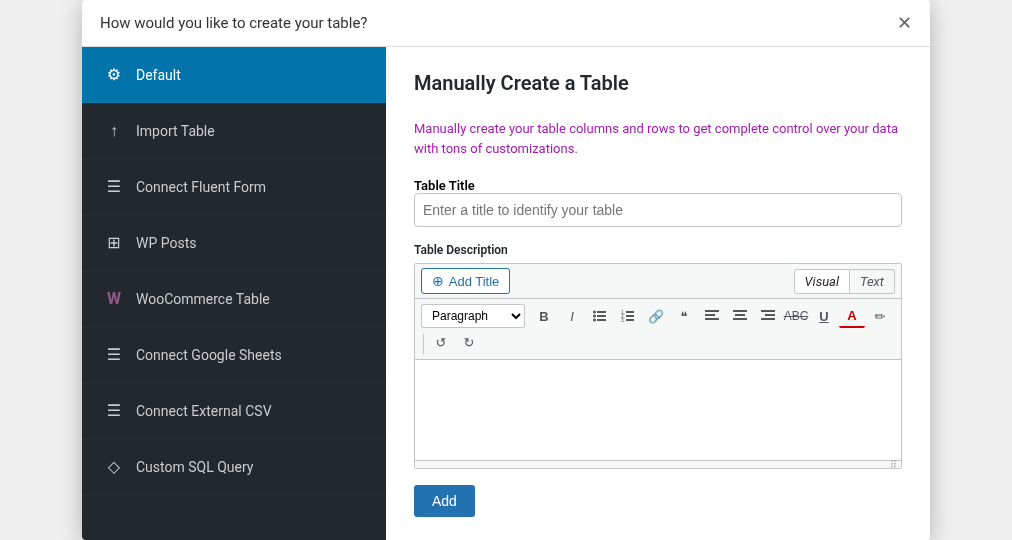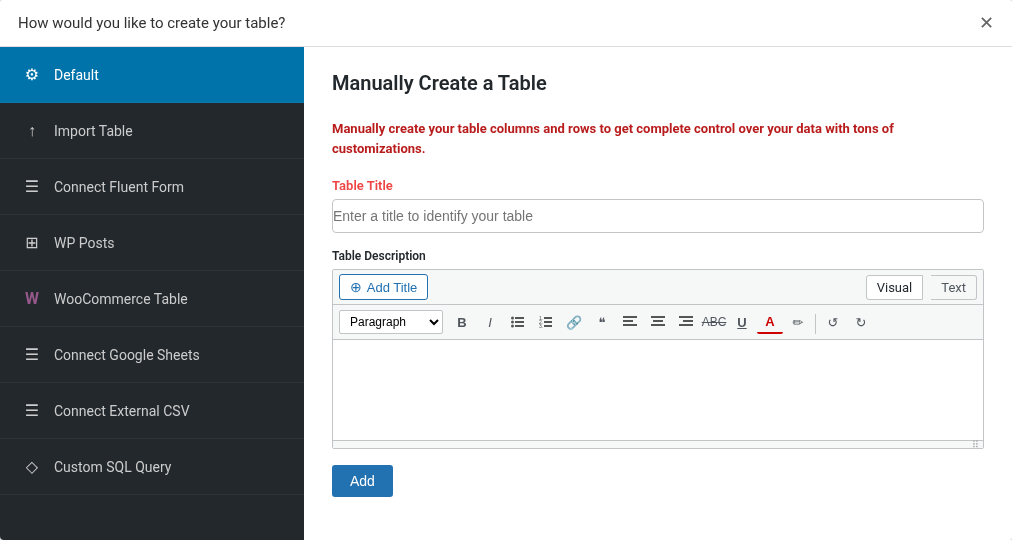--- a/index.html
+++ b/index.html
@@ -5,21 +5,21 @@
     * { box-sizing: border-box; margin: 0; padding: 0; }
     body {
       font-family: -apple-system, BlinkMacSystemFont, "Segoe UI", Roboto, sans-serif;
       background: #f0f0f0;
       display: flex;
       align-items: center;
       justify-content: center;
       height: 100vh;
     }
     .modal {
-      width: 1012px;
+      width: 848px;
       height: 540px;
       background: #fff;
       border-radius: 4px;
       box-shadow: 0 4px 24px rgba(0,0,0,0.25);
       display: flex;
       flex-direction: column;
       overflow: hidden;
     }
     .modal-header {
       background: #fff;
@@ -86,35 +86,33 @@
       background: #fff;
     }
     .main-title {
       font-size: 20px;
       font-weight: 600;
       color: #23282d;
       margin-bottom: 24px;
     }
     .main-subtitle {
       font-size: 13px;
-      color: #b91c1c;
+      color: #a21caf;
       margin-bottom: 20px;
       line-height: 1.5;
-      font-weight: bold;
     }
     .form-label {
       font-size: 13px;
       font-weight: 600;
-      color: #ef4444;
-      margin-bottom: 6px;
+      color: #000000;
       display: block;
     }
     .title-input {
       width: 100%;
-      padding: 8px 0;
+      padding: 8px 8px;
       border: 1px solid #c3c4c7;
       border-radius: 4px;
       font-size: 14px;
       color: #50575e;
       outline: none;
       margin-bottom: 16px;
     }
     .desc-label {
       font-size: 12px;
       font-weight: 600;
@@ -144,21 +142,22 @@
       padding: 4px 10px;
       border-radius: 3px;
       font-size: 13px;
       cursor: pointer;
     }
     .add-media-btn .media-icon {
       font-size: 14px;
     }
     .visual-text-tabs {
       display: flex;
-      gap: 8px;
+      gap: 0;
+      font-style: italic;
     }
     .vt-tab {
       padding: 4px 10px;
       font-size: 13px;
       cursor: pointer;
       border: 1px solid #c3c4c7;
       background: #f6f7f7;
       color: #50575e;
     }
     .vt-tab:first-child {

